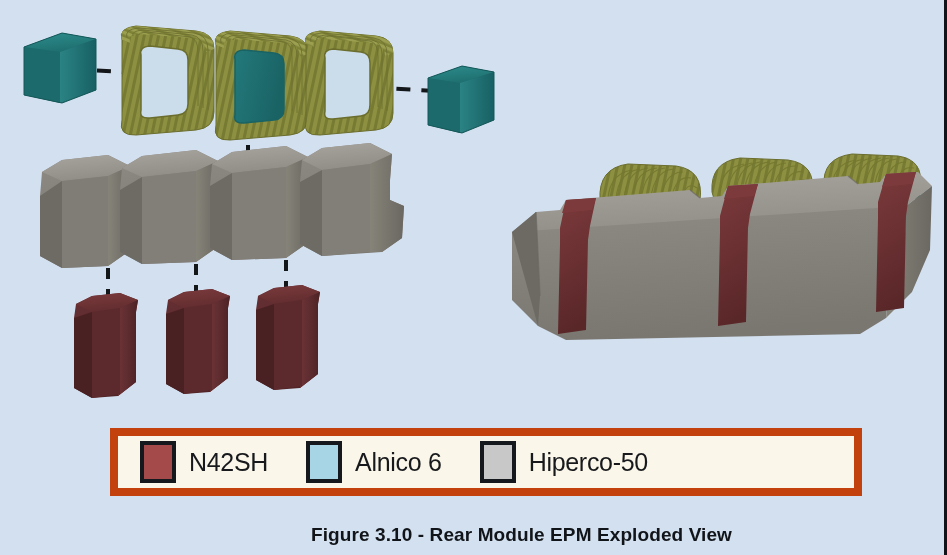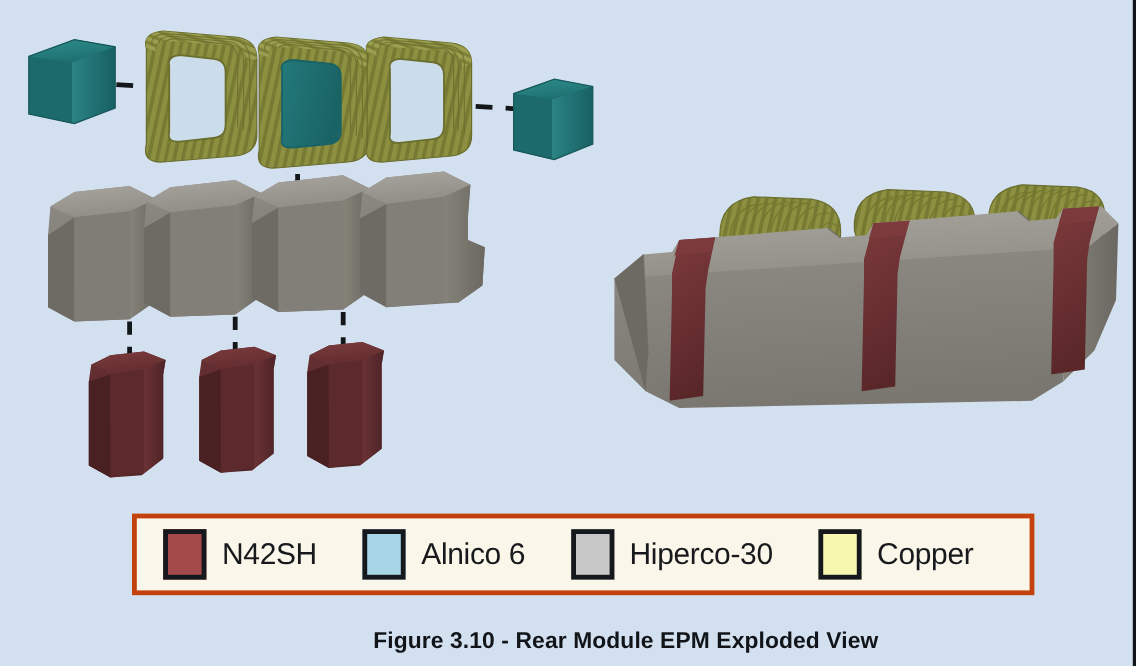--- a/index.html
+++ b/index.html
@@ -21,21 +21,21 @@
     position:absolute;left:0;top:0;width:947px;height:420px;
   }
   svg.scene{position:absolute;left:0;top:0;}
 
   
   #legend{
     position:absolute;
     left:110px;top:428px;
     width:752px;height:68px;
     background:#faf6e9;
-    border:4px solid #c2410c;
+    border:8px solid #c2410c;
     box-sizing:border-box;
     display:flex;
     align-items:center;
     padding-left:22px;
     gap:0px;
   }
   .legend-entry{
     display:flex;align-items:center;
     margin-right:38px;
   }
@@ -364,23 +364,19 @@
     <div class="legend-entry">
       <span class="swatch" style="background:#a44a4a"></span>
       <span class="legend-label">N42SH</span>
     </div>
     <div class="legend-entry">
       <span class="swatch" style="background:#a8d5e6"></span>
       <span class="legend-label">Alnico 6</span>
     </div>
     <div class="legend-entry">
       <span class="swatch" style="background:#c8c8c8"></span>
-      <span class="legend-label">Hiperco-30</span>
-    </div>
-    <div class="legend-entry">
-      <span class="swatch" style="background:#f7f7b0"></span>
-      <span class="legend-label">Copper</span>
+      <span class="legend-label">Hiperco-50</span>
     </div>
   </div>
 
   <div id="caption">Figure 3.10 - Rear Module EPM Exploded View</div>
 
 </div>
 
 </body></html>

